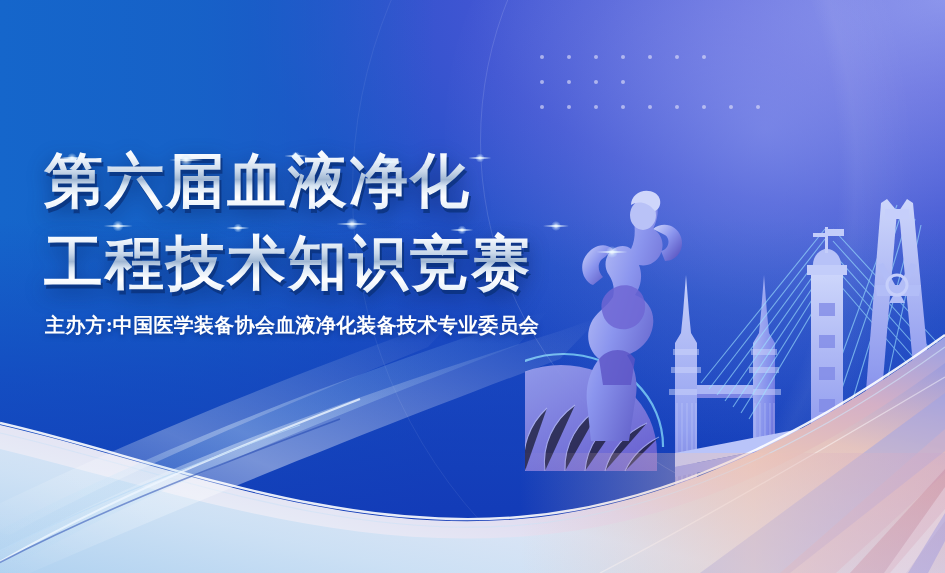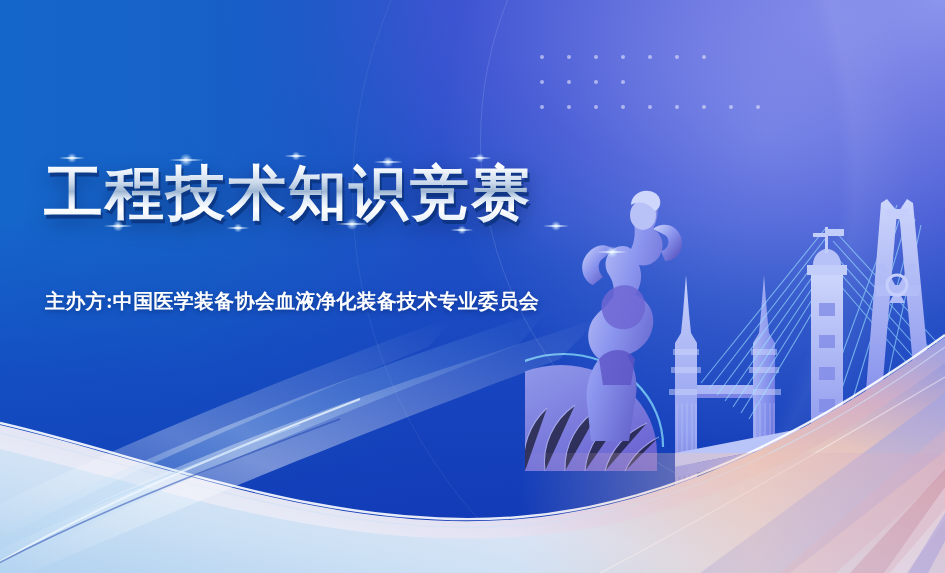--- a/index.html
+++ b/index.html
@@ -100,21 +100,21 @@
     background:radial-gradient(circle,rgba(255,255,255,.95) 0%,rgba(210,235,255,.45) 38%,rgba(160,210,255,0) 72%);
   }
   .spark::before{width:var(--s);height:var(--s);border-radius:50%;}
   .spark::after{
     width:calc(var(--s)*2.6);height:2px;border-radius:2px;
     background:linear-gradient(90deg,rgba(255,255,255,0) 0%,rgba(235,248,255,.9) 50%,rgba(255,255,255,0) 100%);
   }
 
   
   .subtitle-block{
-    position:absolute;left:45px;top:287px;z-index:9;font-family:Liberation Serif, serif;
+    position:absolute;left:45px;top:311px;z-index:9;font-family:Liberation Serif, serif;
   }
   .subtitle{
     color:#ffffff;
     font-size:20px;
     line-height:28px;
     font-weight:bold;
     letter-spacing:.3px;
     white-space:nowrap;
     text-shadow:0 2px 5px rgba(8,40,110,.6);
   }
@@ -373,20 +373,21 @@
       <div class="spark" style="left: 480px; top: 158px; --s: 9px;"></div>
       <div class="spark" style="left: 118px; top: 226px; --s: 11px;"></div>
       <div class="spark" style="left: 238px; top: 228px; --s: 9px;"></div>
       <div class="spark" style="left: 352px; top: 224px; --s: 12px;"></div>
       <div class="spark" style="left: 462px; top: 230px; --s: 9px;"></div>
       <div class="spark" style="left: 556px; top: 226px; --s: 10px;"></div>
       <div class="spark" style="left: 612px; top: 252px; --s: 12px;"></div>
     </div>
 
   <div class="title-block">
+    <div class="title-line first">第六届血液净化</div>
     <div class="title-line second">工程技术知识竞赛</div>
   </div>
 
   <div class="subtitle-block">
     <div class="subtitle">主办方:中国医学装备协会血液净化装备技术专业委员会</div>
   </div>
 
 </div>
 
 </body></html>

